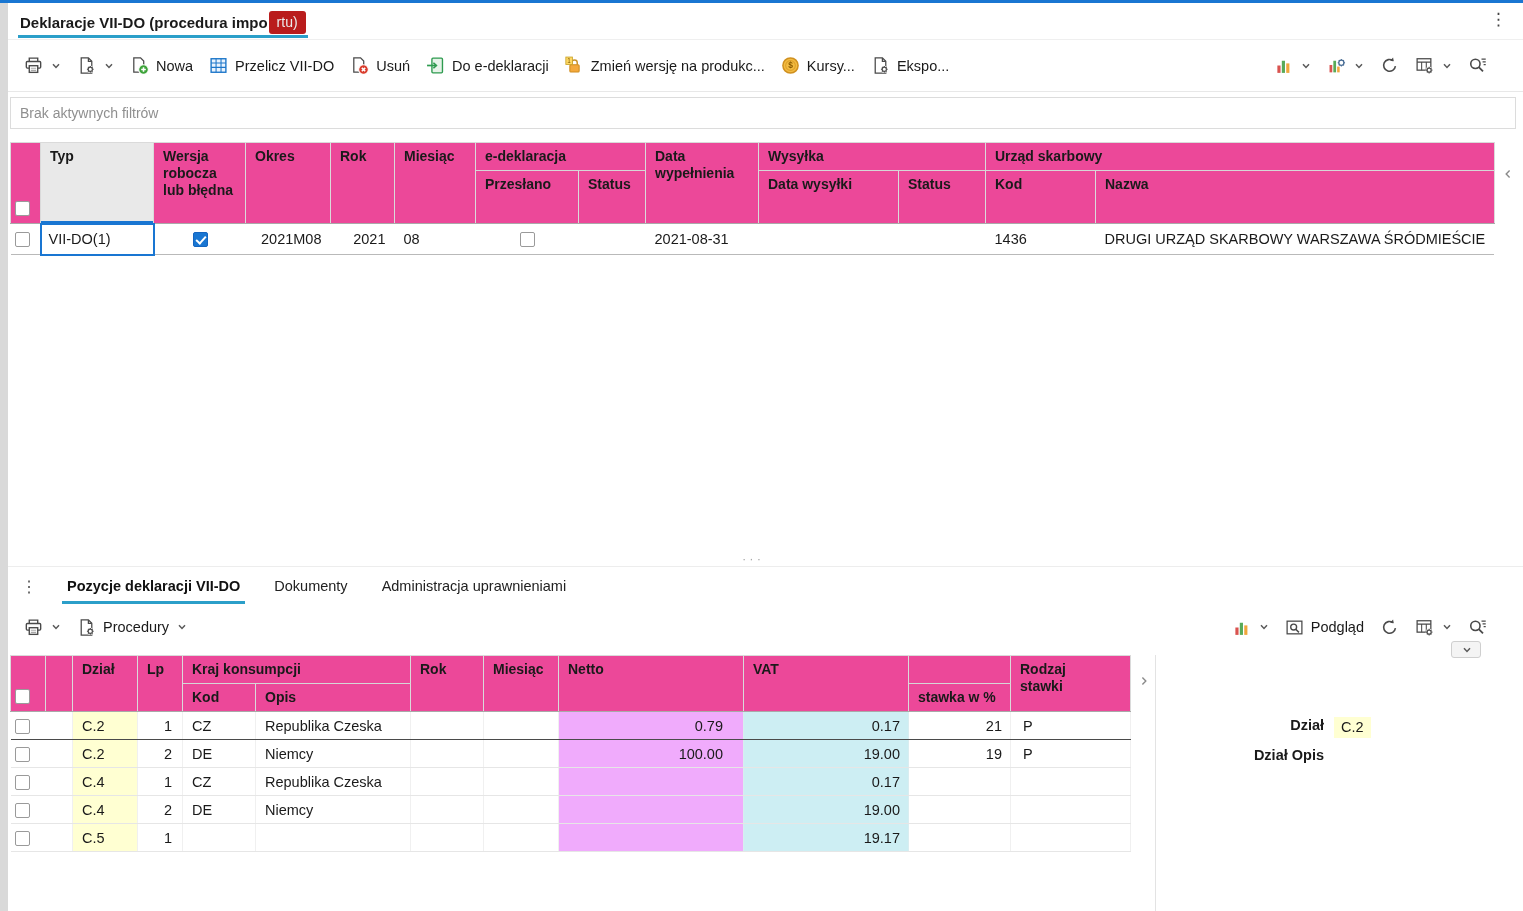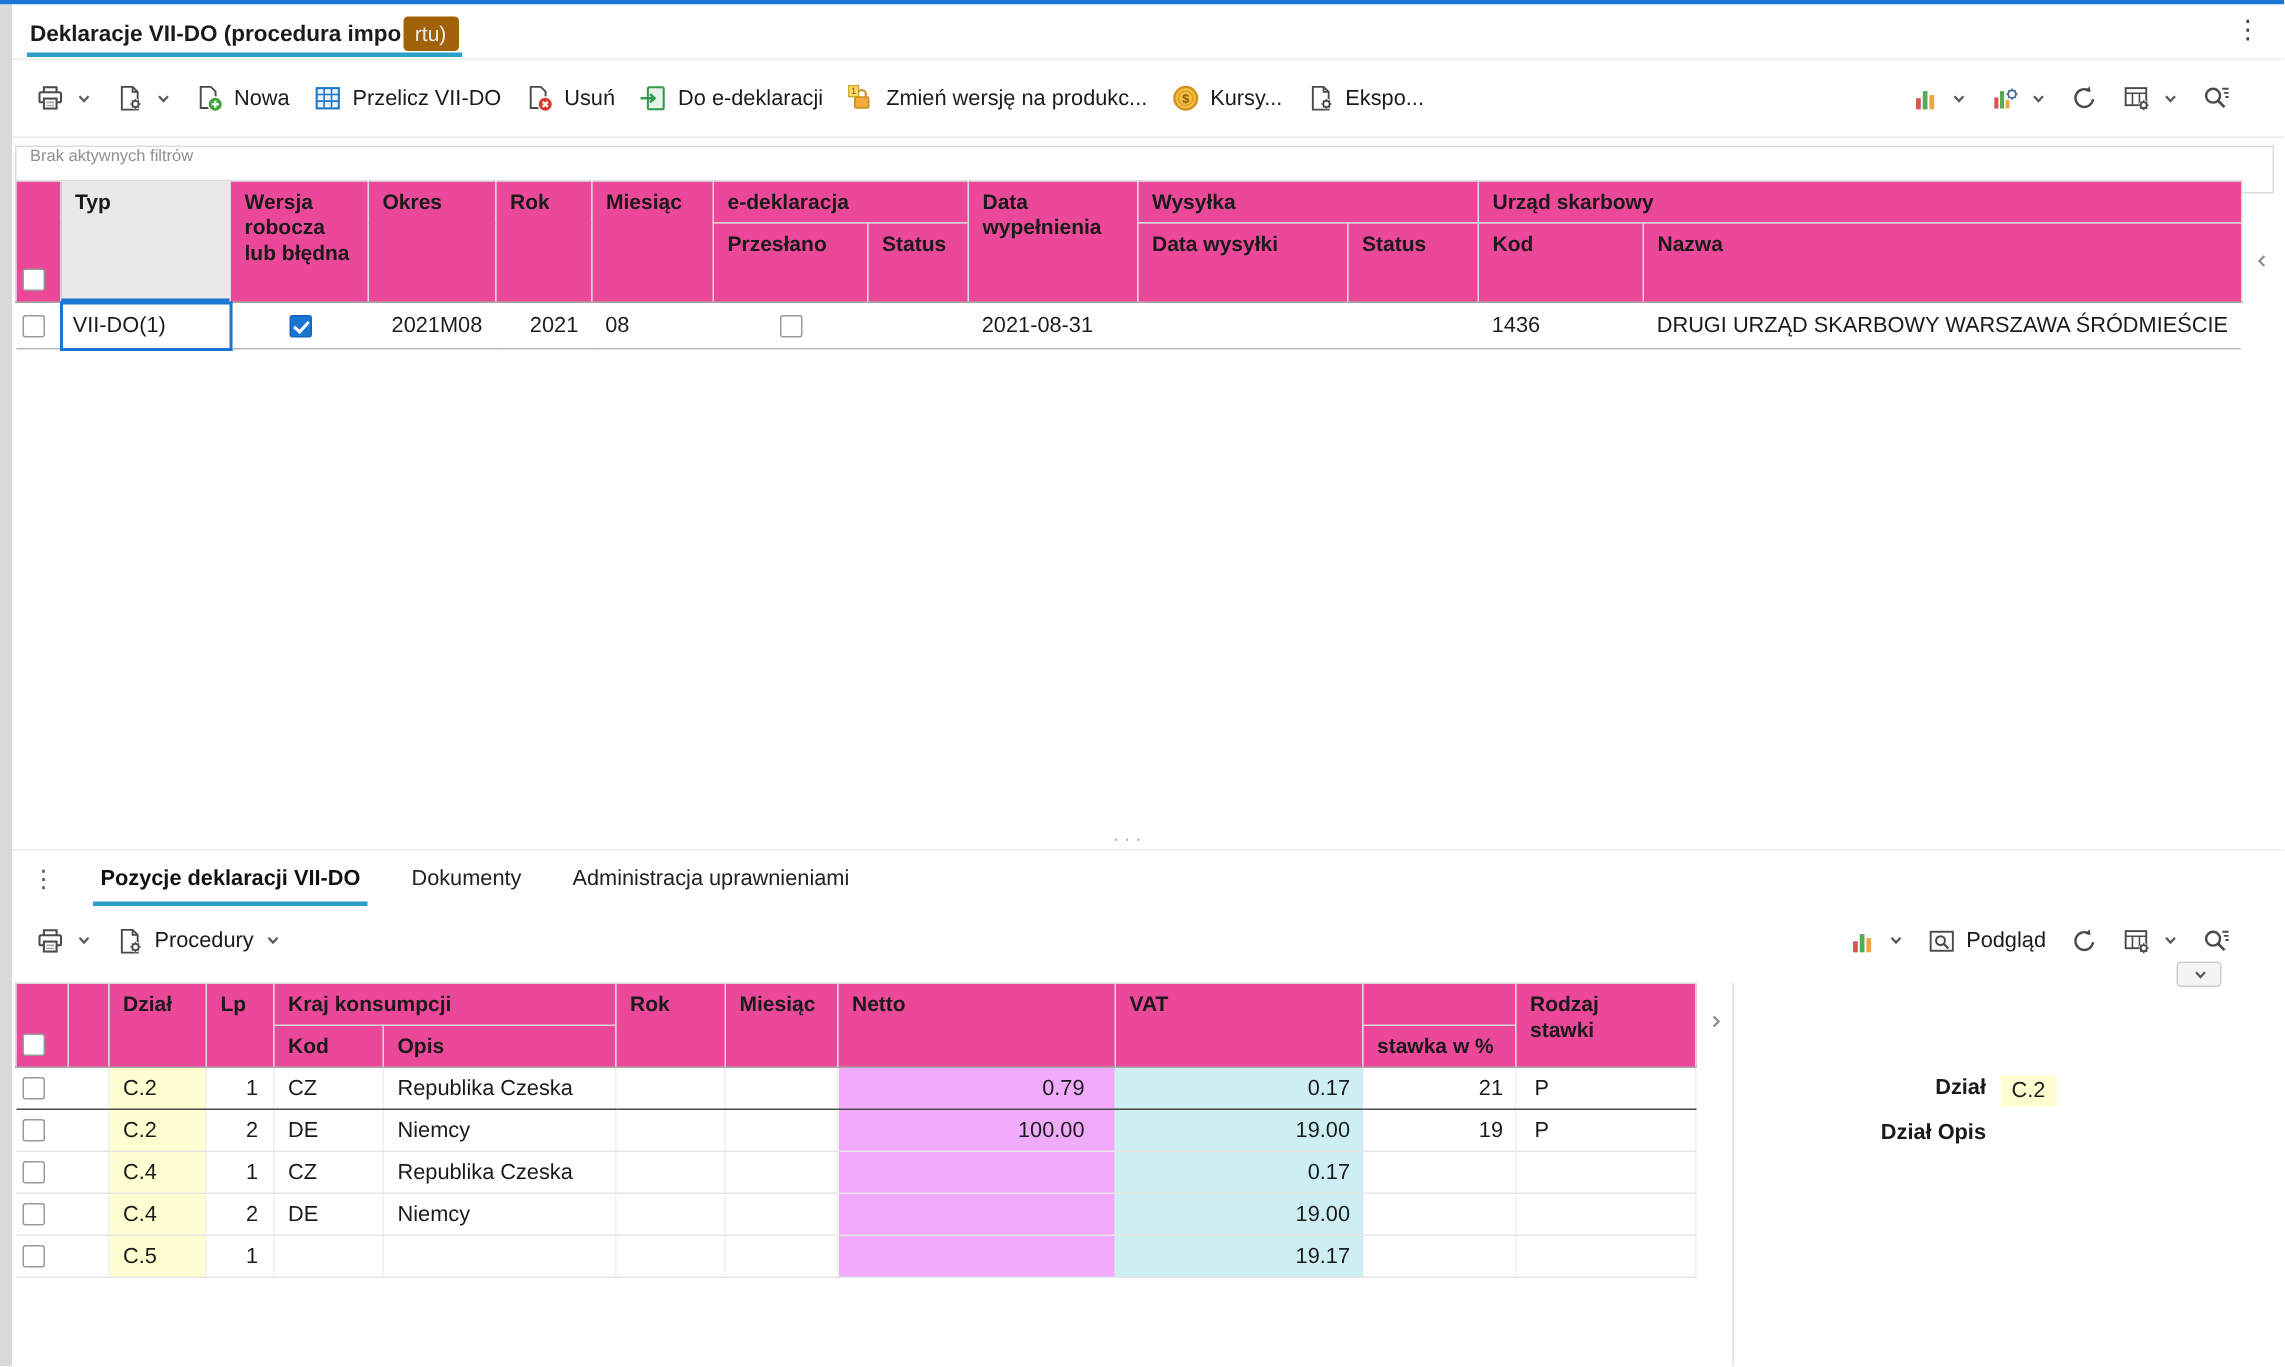--- a/index.html
+++ b/index.html
@@ -6,46 +6,46 @@
   body { font-family:"Liberation Sans", sans-serif; color:#1a1a1a; background:#fff; }
   #app { position:relative; width:1523px; height:911px; overflow:hidden; background:#fff; }
 
   .edge-left { position:absolute; left:0; top:3px; width:8px; bottom:0; background:#d9d9d9; }
   .top-bar { position:absolute; left:0; top:0; width:100%; height:3px; background:#1976d2; }
 
   
   .title-row { position:absolute; left:8px; top:3px; right:0; height:36px; background:#fff; border-bottom:1px solid #efefef; }
   .main-tab { position:absolute; left:10px; top:4px; height:31px; display:flex; align-items:center; font-size:15px; font-weight:bold; padding:0 2px; }
   .main-tab::after { content:""; position:absolute; left:0; right:0; bottom:0; height:3px; background:#2b9fc9; }
-  .tab-overlay { margin-left:1px; background:#a16207; color:#ebebeb; font-weight:normal; padding:3px 8px 4px; border-radius:3px; font-size:14px;text-align:center; }
+  .tab-overlay { margin-left:1px; background:#b91c1c; color:#ebebeb; font-weight:normal; padding:3px 8px 4px; border-radius:3px; font-size:14px;text-align:center; }
   .window-dots { position:absolute; right:16px; top:6px; font-size:17px; color:#444; cursor:pointer; }
 
   
   .toolbar { display:flex; align-items:center; }
   #toolbar-top { position:absolute; left:8px; top:40px; right:0; height:52px; padding:0 8px; border-bottom:1px solid #e8e8e8; box-sizing:border-box; }
   #toolbar-bottom { position:absolute; left:0; top:38px; right:0; height:44px; padding:0 8px; box-sizing:border-box; }
   .tbtn { display:flex; align-items:center; gap:7px; padding:6px 8px; font-size:14.5px; white-space:nowrap; border-radius:3px; cursor:pointer; }
   .tbtn.disabled { color:#b5b5b5; cursor:default; }
   .toolbar .right { margin-left:auto; display:flex; align-items:center; gap:0; padding-right:20px; }
   .ic { width:19px; height:19px; flex:none; }
   .chev { width:10px; height:10px; flex:none; margin-left:1px; }
 
   
-  .filter-bar { position:absolute; left:10px; top:97px; width:1506px; height:32px; border:1px solid #dcdcdc; display:flex; padding-left:9px; font-size:11px; color:#8f8f8f; box-sizing:border-box; background:#fff; }
+  .filter-bar { position:absolute; left:10px; top:97px; width:1506px; height:32px; border:1px solid #dcdcdc; display:flex; align-items:center; padding-left:9px; font-size:14px; color:#8f8f8f; box-sizing:border-box; background:#fff; }
 
   
   table.grid { border-collapse:collapse; table-layout:fixed; background:#fff; }
   .grid th { font-weight:bold; text-align:left; vertical-align:top; padding:5px 9px; border-right:1px solid #dadada; border-left:1px solid #dadada; font-size:14px; line-height:17px; background:#ec4899; }
   .grid thead th { border-top:1px solid #dadada; }
   .grid th.hb { border-bottom:1px solid #a9a9a9; }
   .grid th.group { border-bottom:1px solid #d6d6d6; }
   .grid th.chk { vertical-align:bottom; padding:0 0 7px 4px; }
   .grid td { padding:3px 9px; font-size:14.5px; overflow:hidden; white-space:nowrap; }
 
-  .main-grid-wrap { position:absolute; left:10px; top:120px; }
+  .main-grid-wrap { position:absolute; left:10px; top:142px; }
   #main-grid thead tr:first-child { height:26px; }
   #main-grid thead tr:nth-child(2) { height:53px; }
   #main-grid tbody tr { height:31px; }
   #main-grid tbody td { border-bottom:1px solid #b9b9b9; }
   th.sorted { position:relative; background:#e9e9e9 !important; }
   th.sorted::after { content:""; position:absolute; left:0; right:0; bottom:-1px; height:3px; background:#1976d2; }
   td.typ-cell { border:2px solid #1976d2 !important; padding:3px 7px; }
   td.num { text-align:right; }
   td.center { text-align:center; }
 

